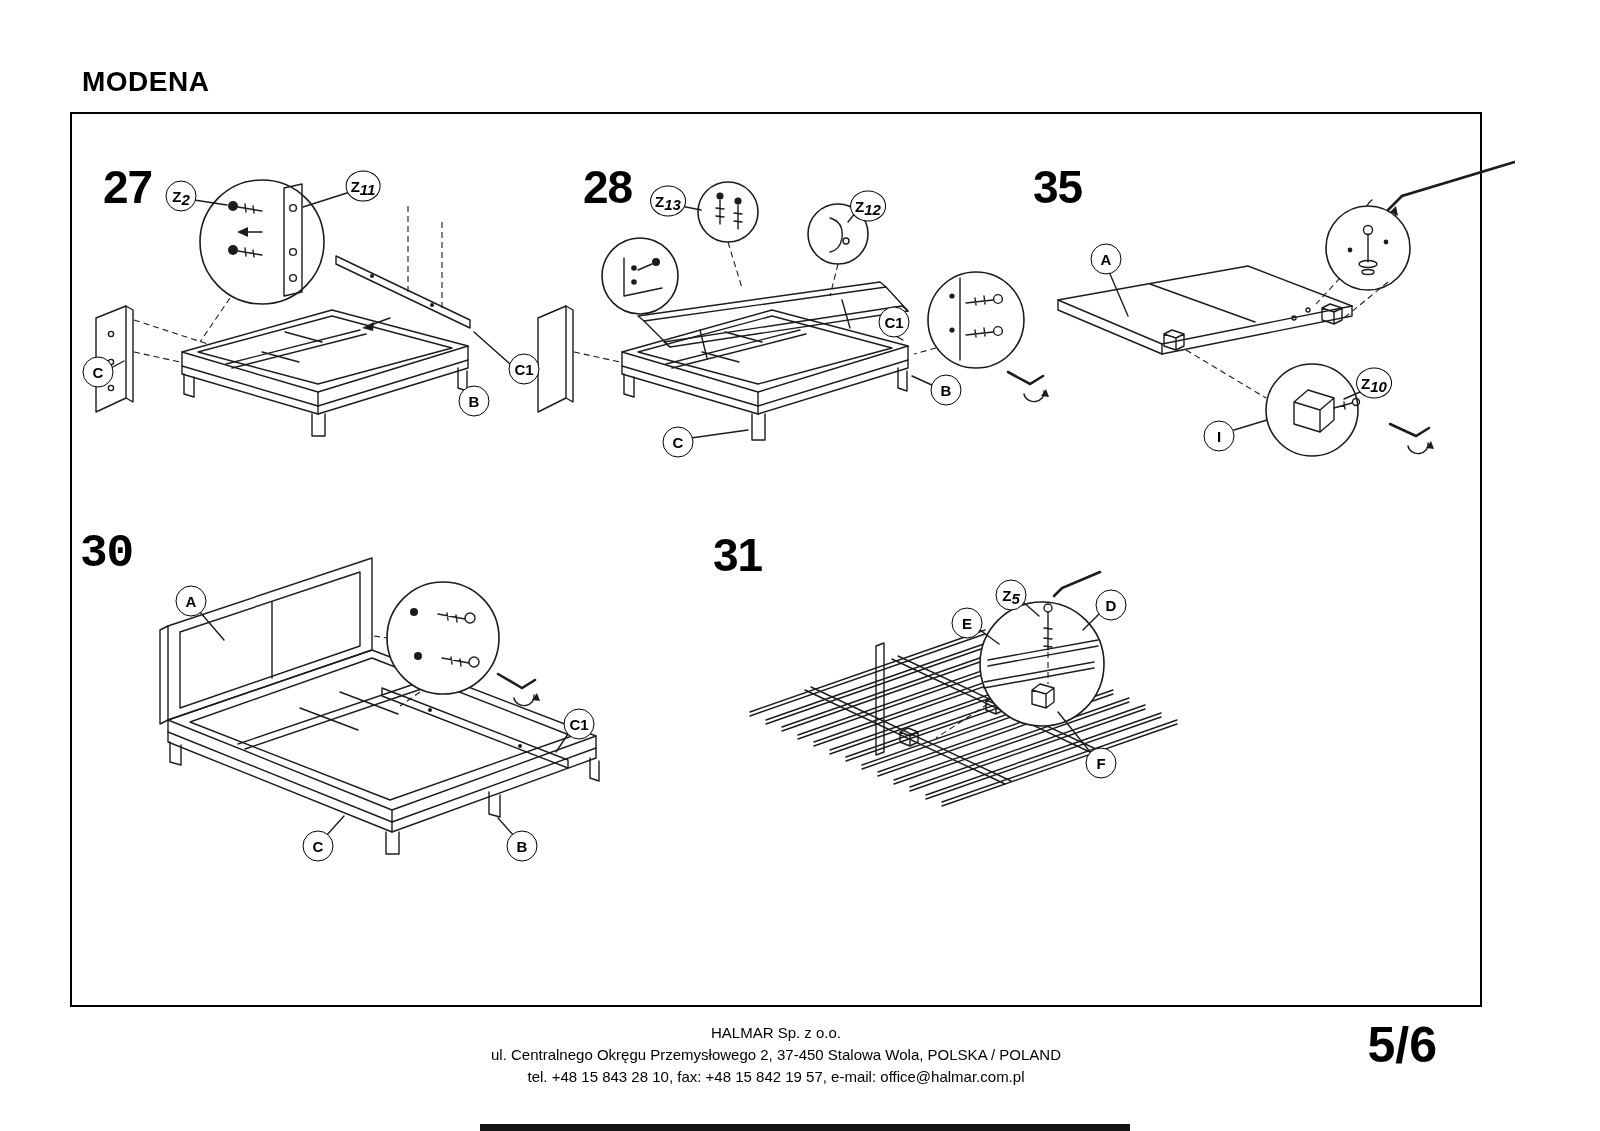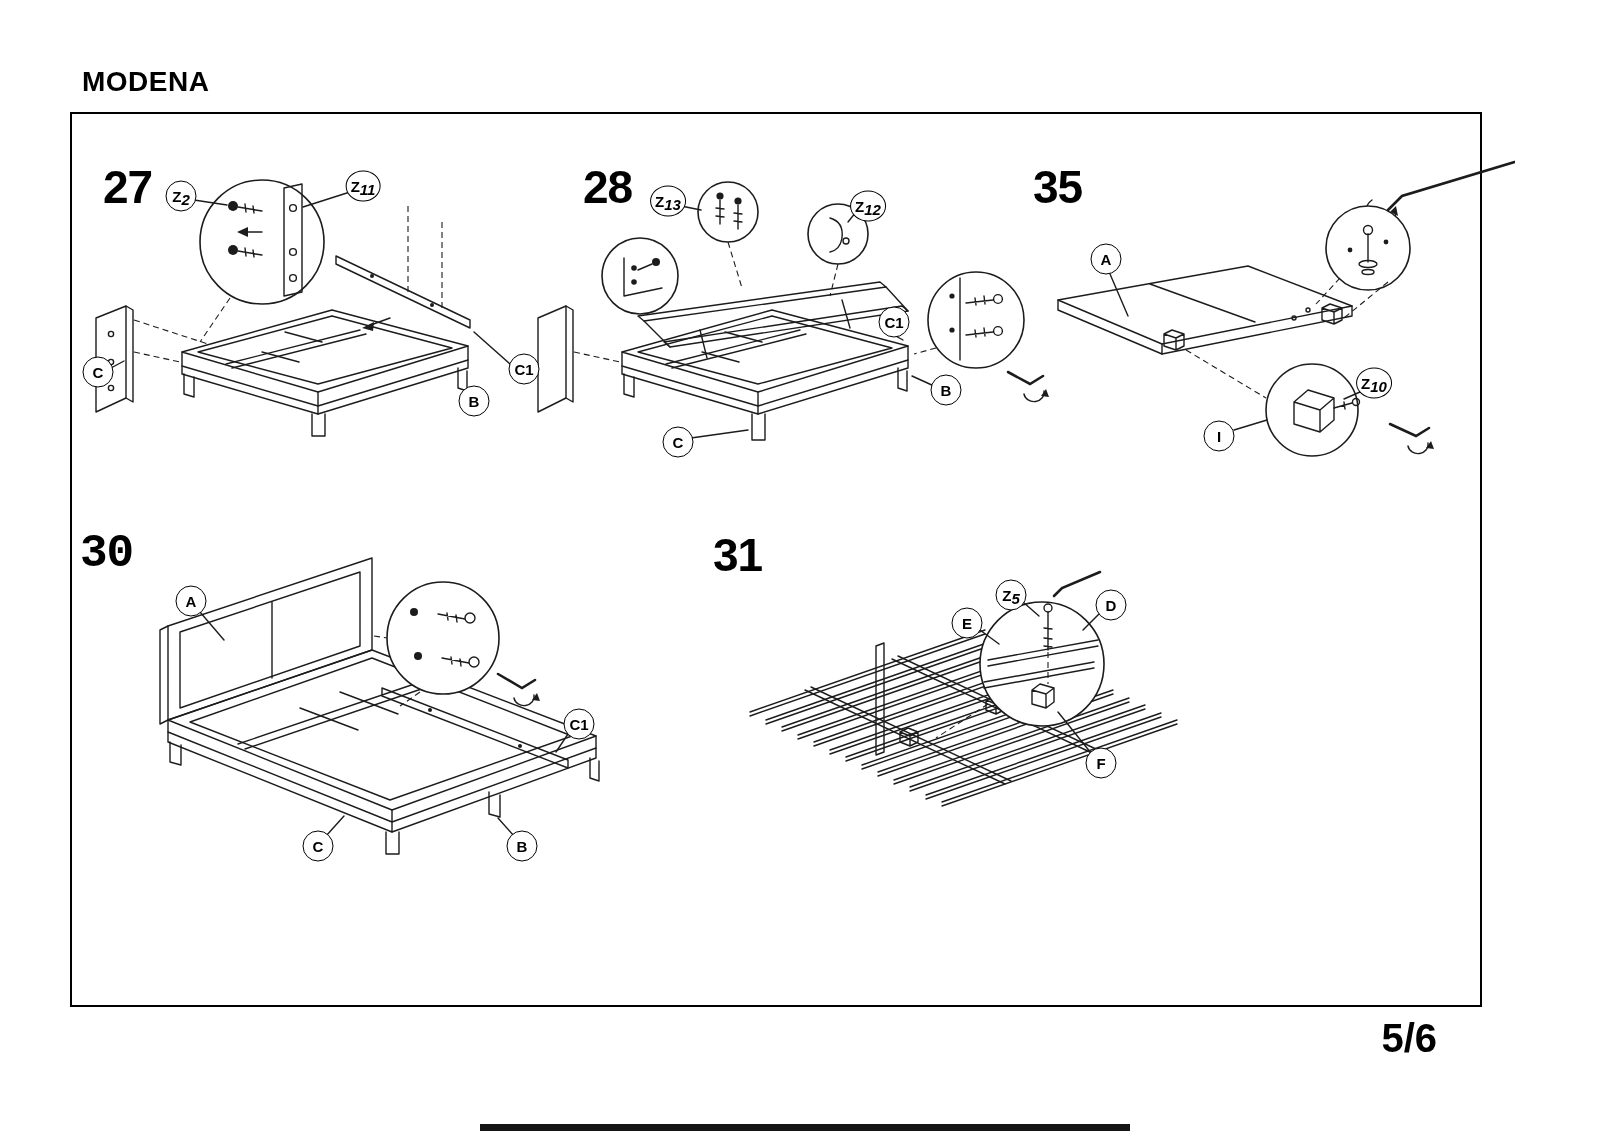--- a/index.html
+++ b/index.html
@@ -8,21 +8,21 @@
   .title{position:absolute;left:82px;top:66px;font-size:28px;font-weight:bold;letter-spacing:.5px;}
   .frame{position:absolute;left:70px;top:112px;width:1412px;height:895px;border:2px solid #000;box-sizing:border-box;background:#fff;}
   .art{position:absolute;left:0;top:0;width:1600px;height:1131px;}
   .step-num{position:absolute;font-size:46px;font-weight:bold;letter-spacing:-1px;}
   .callout{position:absolute;min-width:31px;height:31px;border:1.7px solid #000;border-radius:50%;
            background:#fff;display:flex;align-items:center;justify-content:center;
            font-size:15px;font-weight:bold;box-sizing:border-box;padding:0 4px;
            transform:translate(-50%,-50%);z-index:5;}
   .callout sub{font-size:15px;font-weight:bold;line-height:1;align-self:flex-end;margin-bottom:4px;font-style:italic;}
   .footer{position:absolute;left:70px;top:1022px;width:1412px;text-align:center;font-size:15px;line-height:22px;}
-  .page-num{position:absolute;right:78px;top:1016px;font-size:40px;font-weight:bold;}
+  .page-num{position:absolute;right:78px;top:1016px;font-size:50px;font-weight:bold;}
   .bottom-bar{position:absolute;left:480px;top:1124px;width:650px;height:7px;background:#151515;}
   svg .ln{stroke:#1c1c1c;fill:none;stroke-width:1.4;stroke-linecap:round;stroke-linejoin:round;}
   svg .dash{stroke:#1c1c1c;fill:none;stroke-width:1.1;stroke-dasharray:6 4;}
   svg .thk{stroke:#1c1c1c;fill:none;stroke-width:2.6;stroke-linecap:round;}
   svg .blk{fill:#1c1c1c;stroke:none;}
   svg .det{stroke:#1c1c1c;fill:#fff;stroke-width:1.6;}
 </style>
 </head>
 <body>
 
@@ -324,16 +324,21 @@
   </div>
   <div class="callout" style="left:1111px;top:605px;">
     <span>D</span>
       <sub></sub>
   </div>
   <div class="callout" style="left:1101px;top:763px;">
     <span>F</span>
       <sub></sub>
   </div>
 
+  <div class="footer">
+    <div>HALMAR Sp. z o.o.</div>
+    <div>ul. Centralnego Okręgu Przemysłowego 2, 37-450 Stalowa Wola, POLSKA / POLAND</div>
+    <div>tel. +48 15 843 28 10, fax: +48 15 842 19 57, e-mail: office@halmar.com.pl</div>
+  </div>
   <div class="page-num">5/6</div>
   <div class="bottom-bar"></div>
 
 </div>
 
 </body></html>

